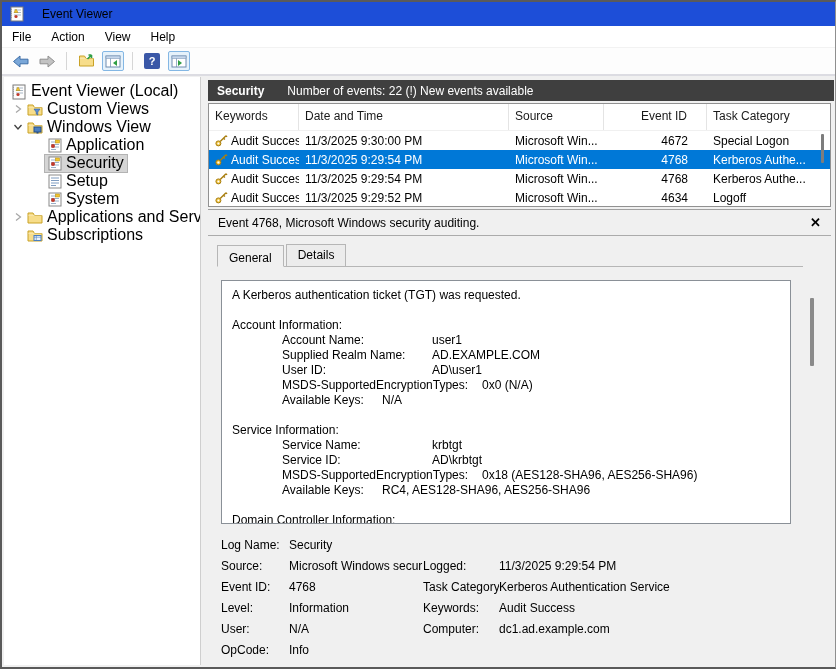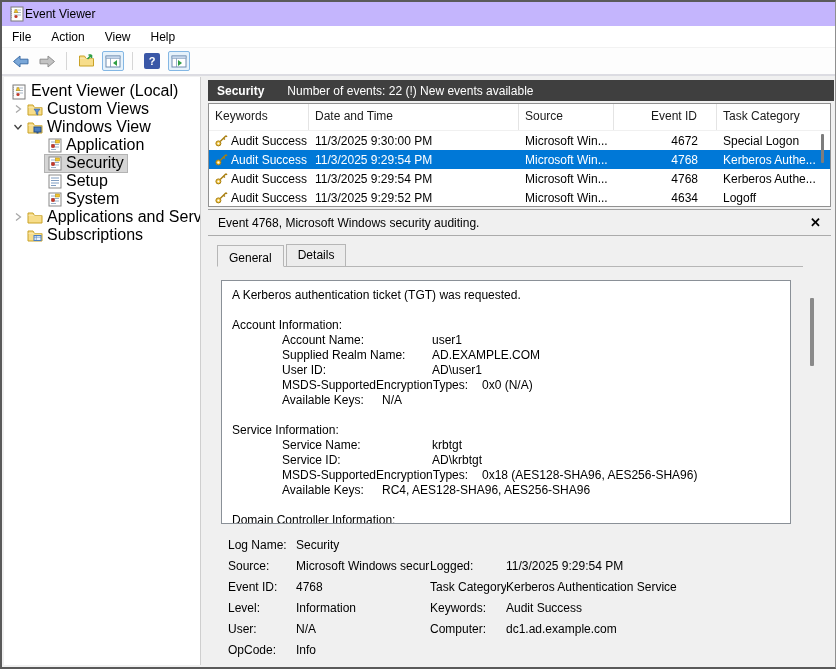--- a/index.html
+++ b/index.html
@@ -1,21 +1,21 @@
 <!DOCTYPE html>
 <html><head>
 <meta charset="utf-8">
 <style>
   html,body{margin:0;padding:0;background:#fff;}
   body{width:836px;height:669px;font-family:"Liberation Sans",sans-serif;-webkit-font-smoothing:antialiased;}
   .window{position:relative;width:836px;height:669px;box-sizing:border-box;
     border-left:2px solid #5a5a5a;border-top:2px solid #5a5a5a;border-bottom:2px solid #5a5a5a;border-right:1px solid #8f8f8f;
     background:#f0f0f0;overflow:hidden;}
   
-  .titlebar{height:24px;background:#c4b5fd;display:flex;align-items:center;padding-left:7px;gap:0;font-size:12px;color:#000;}
+  .titlebar{height:24px;background:#1d4ed8;display:flex;align-items:center;padding-left:7px;gap:17px;font-size:12px;color:#000;}
   
   .menubar{height:21px;background:#fff;display:flex;align-items:center;font-size:12px;border-bottom:1px solid #f2f2f2;}
   .menubar .mi{padding:0 10px;cursor:default;}
   
   .toolbar{height:26px;background:#fdfdfd;display:flex;align-items:center;padding-left:7px;gap:5px;border-bottom:2px solid #dcdce2;}
   .tsep{width:1px;height:18px;background:#d6d6d6;margin:0 3px;}
   .tbtn{display:flex;align-items:center;justify-content:center;width:22px;height:20px;}
   .tbtn.boxed{background:#e6f2fb;border:1px solid #84b7e4;border-radius:2px;box-sizing:border-box;}
   .helpbtn{width:16px;height:16px;background:#3a57a7;border-radius:2px;color:#fff;font-weight:bold;font-size:11px;
     display:flex;align-items:center;justify-content:center;}
@@ -34,40 +34,40 @@
   .hl.sel{background:#d5d5d5;outline:1px solid #b3b3b3;padding-right:3px;}
   
   .lhbar{position:absolute;top:3px;left:0;right:0;height:21px;background:#3f3f3f;color:#fff;
     display:flex;align-items:center;padding-left:9px;font-size:12px;}
   .lhbar .lht{font-weight:bold;}
   .lhbar .lhs{margin-left:23px;}
   
   .elist{position:absolute;top:26px;left:0;right:3px;height:104px;background:#fff;border:1px solid #919191;box-sizing:border-box;overflow:hidden;}
   .cols{display:flex;height:26px;align-items:stretch;font-size:12px;color:#1a1a1a;border-bottom:1px solid #f0f0f0;}
   .col{padding:5px 0 0 6px;box-sizing:border-box;border-right:1px solid #e4e4e4;}
-  .c-k{width:100px;}.c-d{width:210px;}.c-s{width:95px;}.c-e{width:103px;text-align:right;padding-right:19px;}.c-t{flex:1;border-right:none;}
+  .c-k{width:90px;}.c-d{width:210px;}.c-s{width:95px;}.c-e{width:103px;text-align:right;padding-right:19px;}.c-t{flex:1;border-right:none;}
   .erow{display:flex;height:19px;align-items:center;font-size:12px;color:#000;}
   .erow .cell{padding-left:6px;box-sizing:border-box;white-space:nowrap;overflow:hidden;}
   .erow.sel{background:#0078d7;color:#fff;}
   .kw{display:flex;align-items:center;gap:3px;}
   .keyicon{width:13px;height:13px;flex:none;}
   .vsb{position:absolute;right:6px;width:3px;background:#7d7d7d;border-radius:1px;}
   .vsb.list{top:30px;height:29px;}
   
   .detail{position:absolute;top:132px;left:0;right:3px;bottom:0;border-top:1px solid #a0a0a0;background:#f0f0f0;}
   .dhead{height:25px;display:flex;align-items:center;padding:0 10px;font-size:12px;color:#000;border-bottom:1px solid #ababab;}
   .dclose{margin-left:auto;font-weight:bold;font-size:13px;color:#000;cursor:default;}
   .tabstrip{position:absolute;top:34px;left:9px;right:28px;height:22px;display:flex;border-bottom:1px solid #b6b6b6;}
   .tab{font-size:12px;padding:3px 11px 4px 11px;border:1px solid #b6b6b6;border-bottom:none;background:#ececec;margin-right:2px;position:relative;}
   .tab.active{background:#f0f0f0;padding-top:5px;top:1px;border-bottom:1px solid #f0f0f0;}
   .gbox{position:absolute;left:13px;top:70px;width:570px;height:244px;background:#fff;border:1px solid #8a9097;box-sizing:border-box;overflow:hidden;}
   .gbox pre{margin:0;padding:7px 10px;font-family:"Liberation Sans",sans-serif;font-size:12px;line-height:15px;white-space:pre;tab-size:50px;color:#000;}
   .vsb.gen{top:88px;right:17px;height:68px;background:#8a8a8a;width:4px;}
   
-  .props{position:absolute;left:20px;top:324px;right:12px;display:grid;
+  .props{position:absolute;left:13px;top:324px;right:12px;display:grid;
     grid-template-columns:68px 134px 76px auto;grid-auto-rows:21px;font-size:12px;color:#000;align-items:center;}
   .props span{white-space:nowrap;overflow:hidden;}
 </style>
 </head>
 <body>
 
 <svg width="0" height="0" style="position:absolute">
   <defs>
     <g id="g-log">
       <rect x="1" y="1" width="12" height="13" fill="#fff" stroke="#8a8a8a"></rect>

